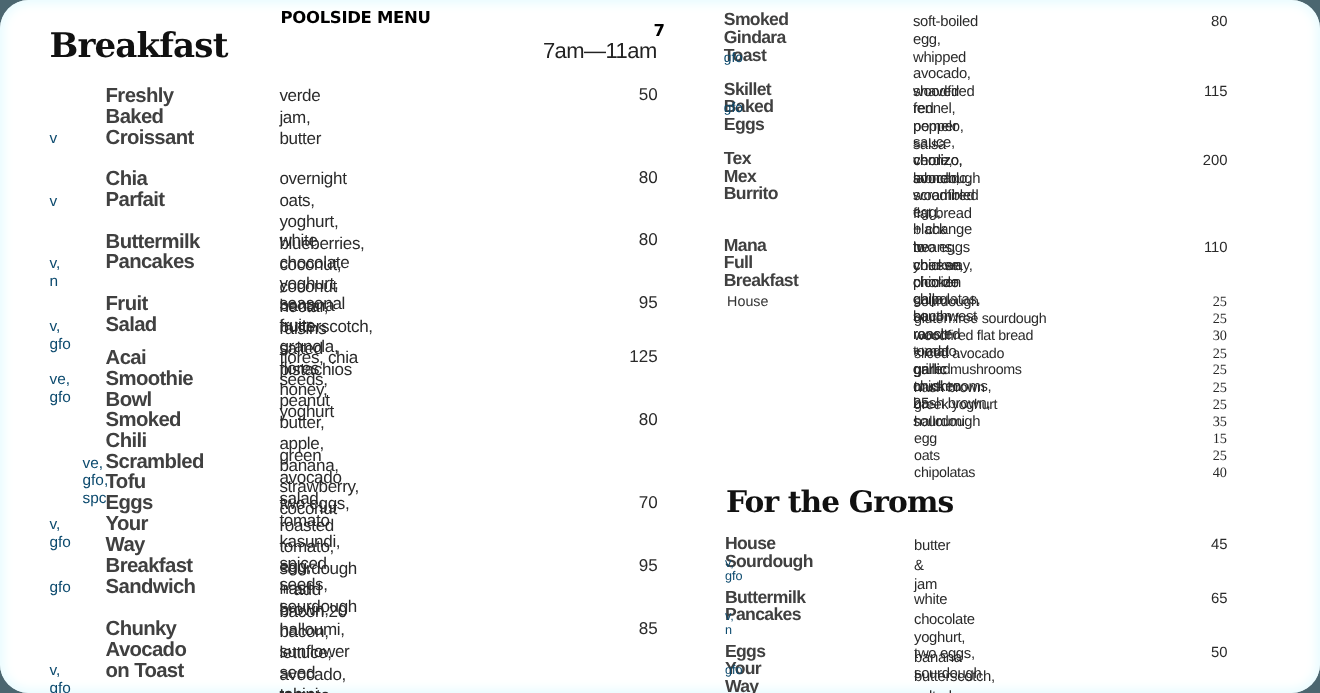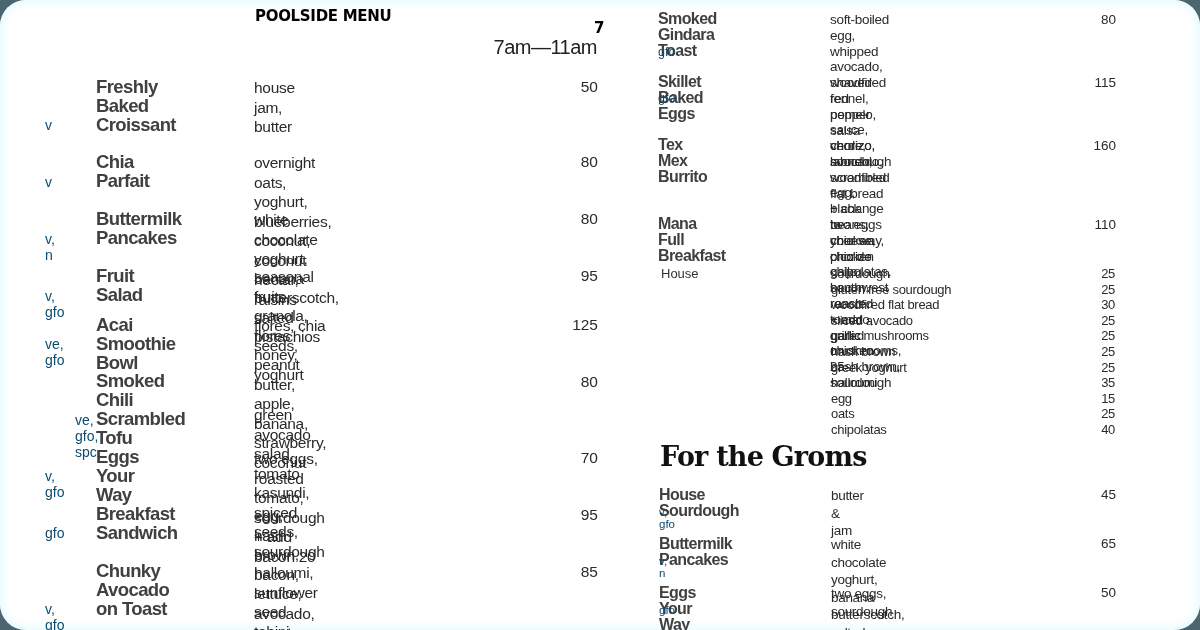--- a/index.html
+++ b/index.html
@@ -96,37 +96,38 @@
     .extra-row {
       position: absolute;
       left: 831px;
       width: 284px;
       height: 15.6px;
       font-size: 13px;
       color: #2a2a2a;
       letter-spacing: -0.3px;
     }
     .extra-row .ename { position: absolute; left: 0; top: 0; }
-    .extra-row .eprice { position: absolute; right: 0; top: 0; }
+    .extra-row .eprice { position: absolute; right: 0; top: 0; font-family: Liberation Serif, serif; }
   </style>
 </head>
 <body>
 
 <div class="page">
 
   <div class="abs menu-title">POOLSIDE MENU</div>
   <div class="abs page-number">7</div>
 
+  <div class="abs section-heading" style="left:45px; top:24px; font-size:31px;">Breakfast</div>
   <div class="abs hours">7am—11am</div>
 
   <div class="item L">
     <div class="name" style="top:77px;">Freshly Baked
 Croissant</div>
     <div class="tags" style="top:117px;">v</div>
-    <div class="desc" style="top:78px;">house jam, butter</div>
+    <div class="desc" style="top:78px;">verde jam, butter</div>
     <div class="price" style="top:78px;">50</div>
   </div>
 
   <div class="item L">
     <div class="name" style="top:152px;">Chia Parfait</div>
     <div class="tags" style="top:174px;">v</div>
     <div class="desc" style="top:153px;">overnight oats, yoghurt, blueberries,
 coconut, coconut nectar, raisins</div>
     <div class="price" style="top:153px;">80</div>
   </div>
@@ -206,21 +207,21 @@
 + change to chicken chorizo</div>
     <div class="price" style="top:75px;">115</div>
   </div>
 
   <div class="item R">
     <div class="name" style="top:137px;">Tex Mex Burrito</div>
     <div class="desc" style="top:138px;">chorizo, avocado, scrambled egg,
 black beans, cheese, pico de gallo,
 southwest ranch
 + add grilled chicken 25</div>
-    <div class="price" style="top:138px;">160</div>
+    <div class="price" style="top:138px;">200</div>
   </div>
 
   <div class="item R">
     <div class="name" style="top:216px;">Mana Full Breakfast</div>
     <div class="desc" style="top:217px;">two eggs your way, chicken chipolatas,
 bacon, roasted tomato, garlic mushrooms,
 hash brown, sourdough</div>
     <div class="price" style="top:217px;">110</div>
   </div>
 

